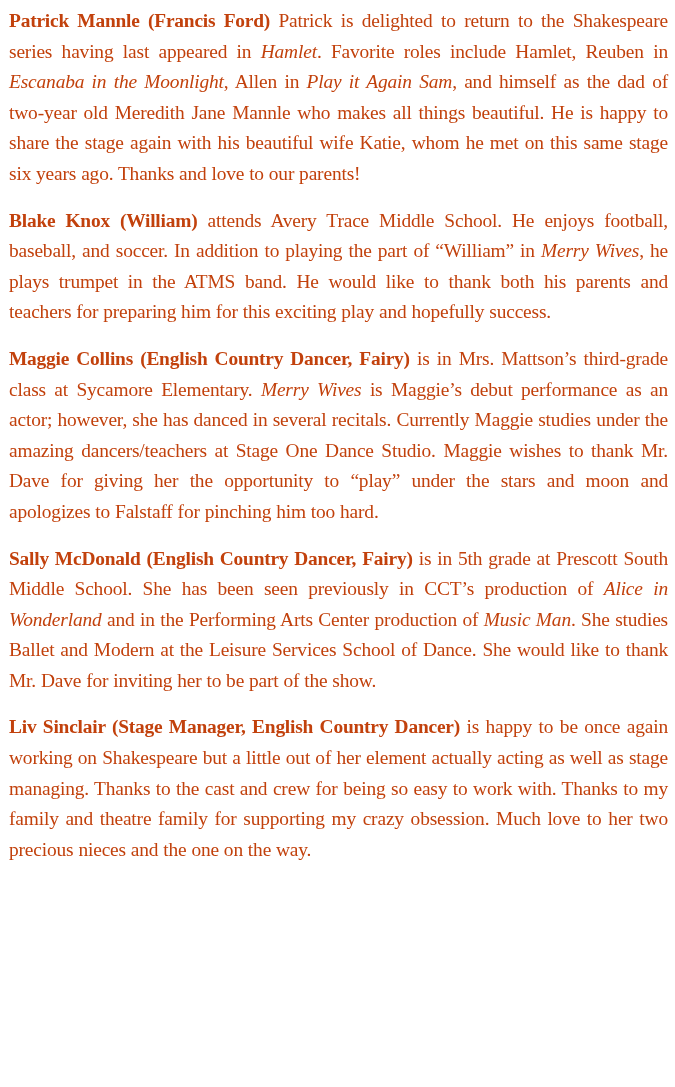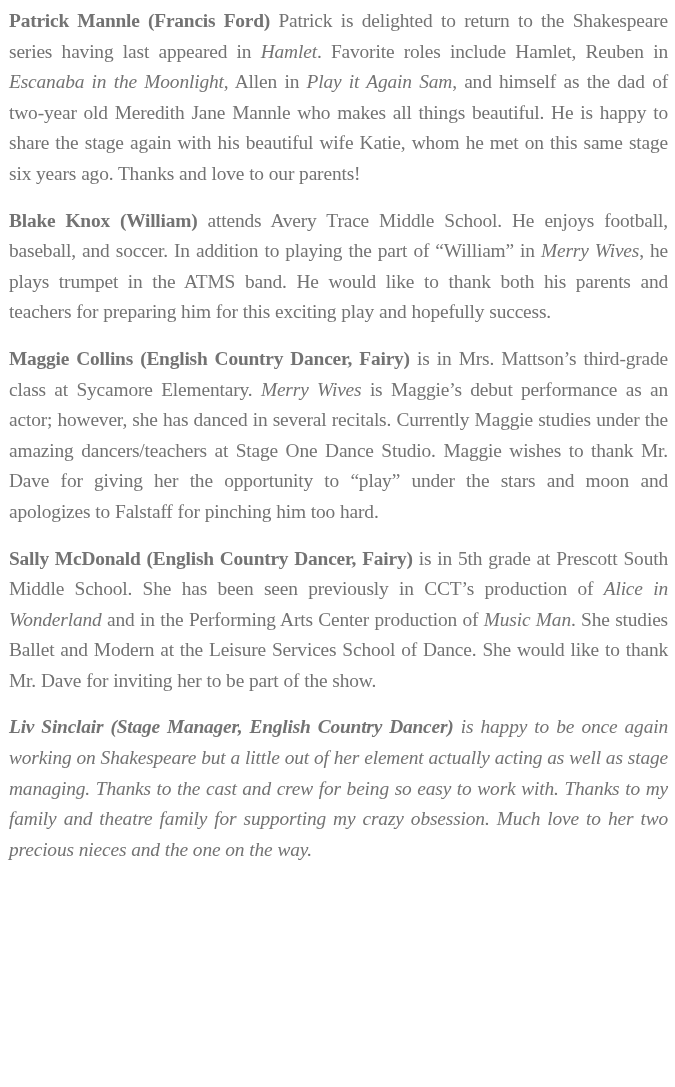--- a/index.html
+++ b/index.html
@@ -18,33 +18,32 @@
     position: relative;
     width: 675px;
     height: 1087px;
     background: #ffffff;
     box-sizing: border-box;
     padding: 6px 7px 0 9px;
   }
   .bio {
     margin: 0 0 16px 0;
     padding: 0;
-    color: #737373;
+    color: #c2410c;
     font-size: 19.4px;
     line-height: 30.6px;
     text-align: justify;
     text-justify: inter-word;
     letter-spacing: -0.15px;
     word-spacing: 0.2px;
     font-weight: 400;
     -webkit-font-smoothing: antialiased;
   }
   .bio:last-child {
     margin-bottom: 0;
-    font-style: italic;
   }
   .bio-name {
     font-weight: 700;
     letter-spacing: -0.2px;
   }
   .title {
     font-style: italic;
   }
   
   .bio > .body-text {

